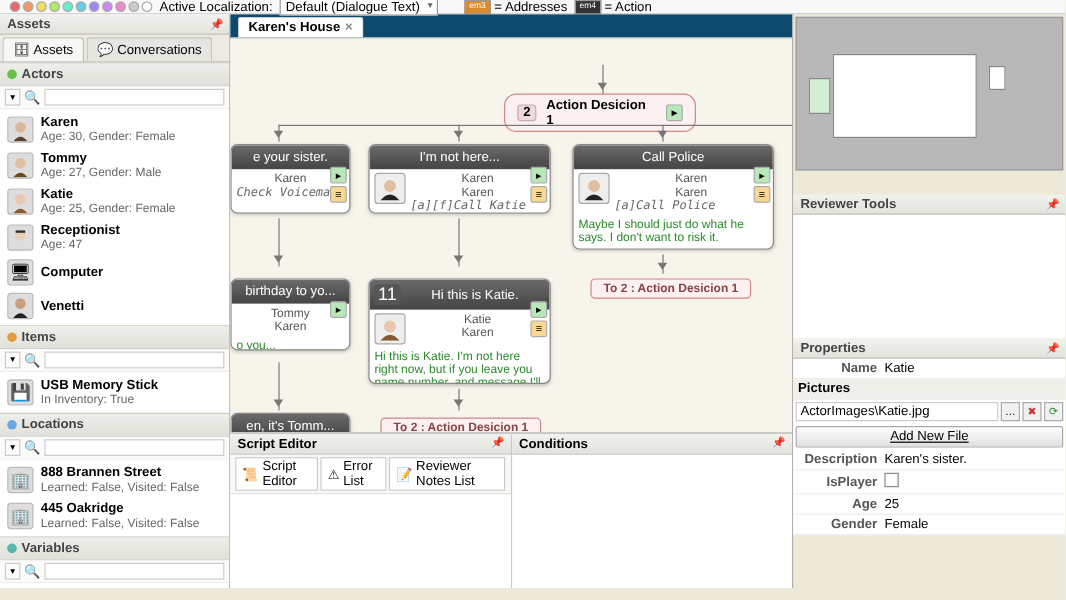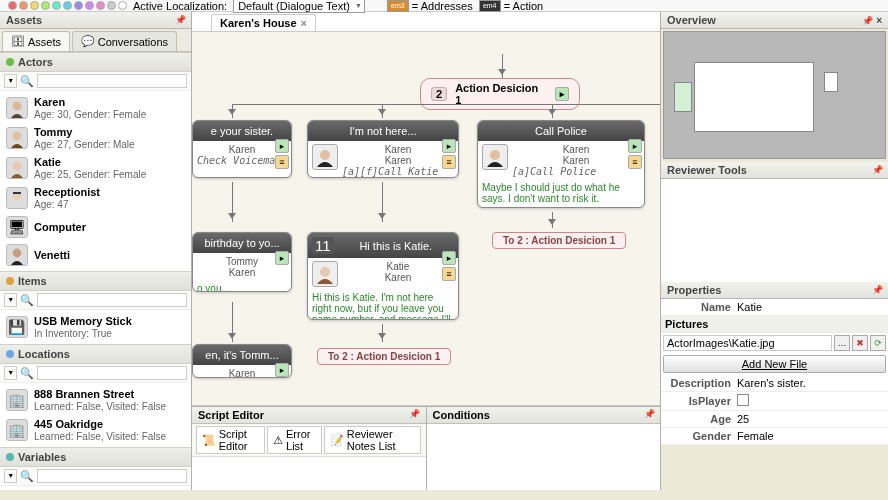--- a/index.html
+++ b/index.html
@@ -26,41 +26,41 @@
 .section-body { background:#fff; padding:2px 0;}
 .filter-row { display:flex; align-items:center; padding:2px 4px; gap:3px; background:#fbfbf9; border-bottom:1px solid #eee;}
 .filter-dd { border:1px solid #ccc; width:14px; height:14px; font-size:8px; text-align:center; line-height:12px;}
 .filter-search { flex:1; border:1px solid #ccc; height:14px; padding:0 3px;}
 .list-item { display:flex; align-items:center; padding:3px 6px; gap:6px;}
 .avatar { width:22px; height:22px; border-radius:3px; background:#ddd; flex-shrink:0; border:1px solid #bbb; display:flex; align-items:center; justify-content:center; font-size:14px; overflow:hidden;}
 .li-text strong{ font-weight:600; display:block;}
 .li-text span{ color:#666; font-size:10px;}
 
 .center-area { flex:1; display:flex; flex-direction:column; background:#f0eee6;}
-.doc-tab-row { background:#ffffff; border-bottom:1px solid #ccc; padding:2px 19px 0; display:flex;}
+.doc-tab-row { background:#0c4a6e; border-bottom:1px solid #ccc; padding:2px 6px 0; display:flex;}
 .doc-tab { border:1px solid #ccc; border-bottom:none; padding:2px 8px; background:#fff; border-radius:3px 3px 0 0; font-weight:600; display:flex; align-items:center; gap:4px;}
 .canvas { flex:1; background:#f6f4eb; position:relative; overflow:hidden; border-bottom:1px solid #ccc;}
 .arrow-v { position:absolute; width:1px; background:#777;}
 .arrow-v::after{content:""; position:absolute; bottom:-1px; left:-4px; border:4px solid transparent; border-top:6px solid #777;}
 .node { position:absolute; border:1px solid #888; border-radius:6px; background:#fff; box-shadow:0 1px 3px rgba(0,0,0,0.2); overflow:hidden;}
 .node-hdr { background:linear-gradient(#6a6a6a,#444); color:#fff; text-align:center; padding:4px; font-size:10px; display:flex; align-items:center;}
 .node-hdr .nid{ background:#555; padding:0 3px; border-radius:2px; margin-right:4px; font-size:15px;}
 .node-hdr .title{flex:1;}
 .node-body { padding:3px 4px; display:flex; gap:4px;}
 .node-body .mini-av { width:26px; height:26px; border:1px solid #aaa; background:#eee; border-radius:3px; flex-shrink:0; display:flex; align-items:center; justify-content:center;}
 .node-meta { text-align:center; font-size:10px; color:#555;}
 .node-script { font-family:monospace; font-size:10px; color:#666; font-style:italic;}
 .node-dlg { color:#2a8a2a; font-size:10px; padding:2px 4px;}
 .node-ctrl { position:absolute; right:2px; top:18px; display:flex; flex-direction:column; gap:2px;}
 .ctrl-btn { width:14px; height:14px; border:1px solid #aaa; border-radius:2px; font-size:9px; text-align:center; line-height:12px;}
 .ctrl-btn.g{background:#b8e8b8;} .ctrl-btn.o{background:#f8d890;}
 .decision-node { position:absolute; border:1px solid #c88; border-radius:10px; background:#fdf0f0; padding:3px 10px; display:flex; align-items:center; gap:8px; font-weight:600;}
 .link-node { position:absolute; border:1px solid #c88; border-radius:4px; background:#fdf0f0; padding:2px 10px; font-weight:600; font-size:10px; color:#844;}
 
-.bottom-panels { height:84px; display:flex; border-top:1px solid #b0b0b0;}
+.bottom-panels { height:129px; display:flex; border-top:1px solid #b0b0b0;}
 .bp { flex:1; border-right:1px solid #b0b0b0; display:flex; flex-direction:column; background:#fff;}
 .bp:last-child{border-right:none;}
 .bp-hdr { background:linear-gradient(#f2f2ee,#e3e3dd); padding:2px 6px; border-bottom:1px solid #c0c0b8; font-weight:600; display:flex; justify-content:space-between;}
 .bp-tabs { display:flex; padding:2px 4px; gap:2px; background:#f8f8f5; border-bottom:1px solid #ddd;}
 .bp-tab { border:1px solid #ccc; padding:1px 5px; background:#fff; display:flex; align-items:center; gap:3px; font-size:10px;}
 
 .right-col { width:228px; display:flex; flex-direction:column; border-left:1px solid #b0b0b0;}
 .rp { display:flex; flex-direction:column;}
 .overview-canvas { height:128px; background:#b8b8b8; position:relative; margin:2px; border:1px solid #999;}
 .ov-mini { position:absolute; background:#fff; border:1px solid #888;}
@@ -422,24 +422,20 @@
             <span>Conditions</span>
             <span class="pin-icon">📌</span>
           </div>
         <div style="flex:1;background:#fff"></div>
       </div>
     </div>
   </div>
 
   <div class="right-col">
     <div class="rp" style="height:150px;">
-      <div class="panel-header">
-          <span>Overview</span>
-          <span><span class="pin-icon">📌</span> <span style="font-size:10px">×</span></span>
-        </div>
       <div class="overview-canvas">
         <div class="ov-mini" style="left:30px;top:30px;width:120px;height:70px;"></div>
         <div class="ov-mini" style="left:10px;top:50px;width:18px;height:30px;background:#d4f0d4"></div>
         <div class="ov-mini" style="left:160px;top:40px;width:14px;height:20px;"></div>
       </div>
     </div>
     <div class="rp" style="height:120px;">
       <div class="panel-header">
           <span>Reviewer Tools</span>
           <span class="pin-icon">📌</span>

